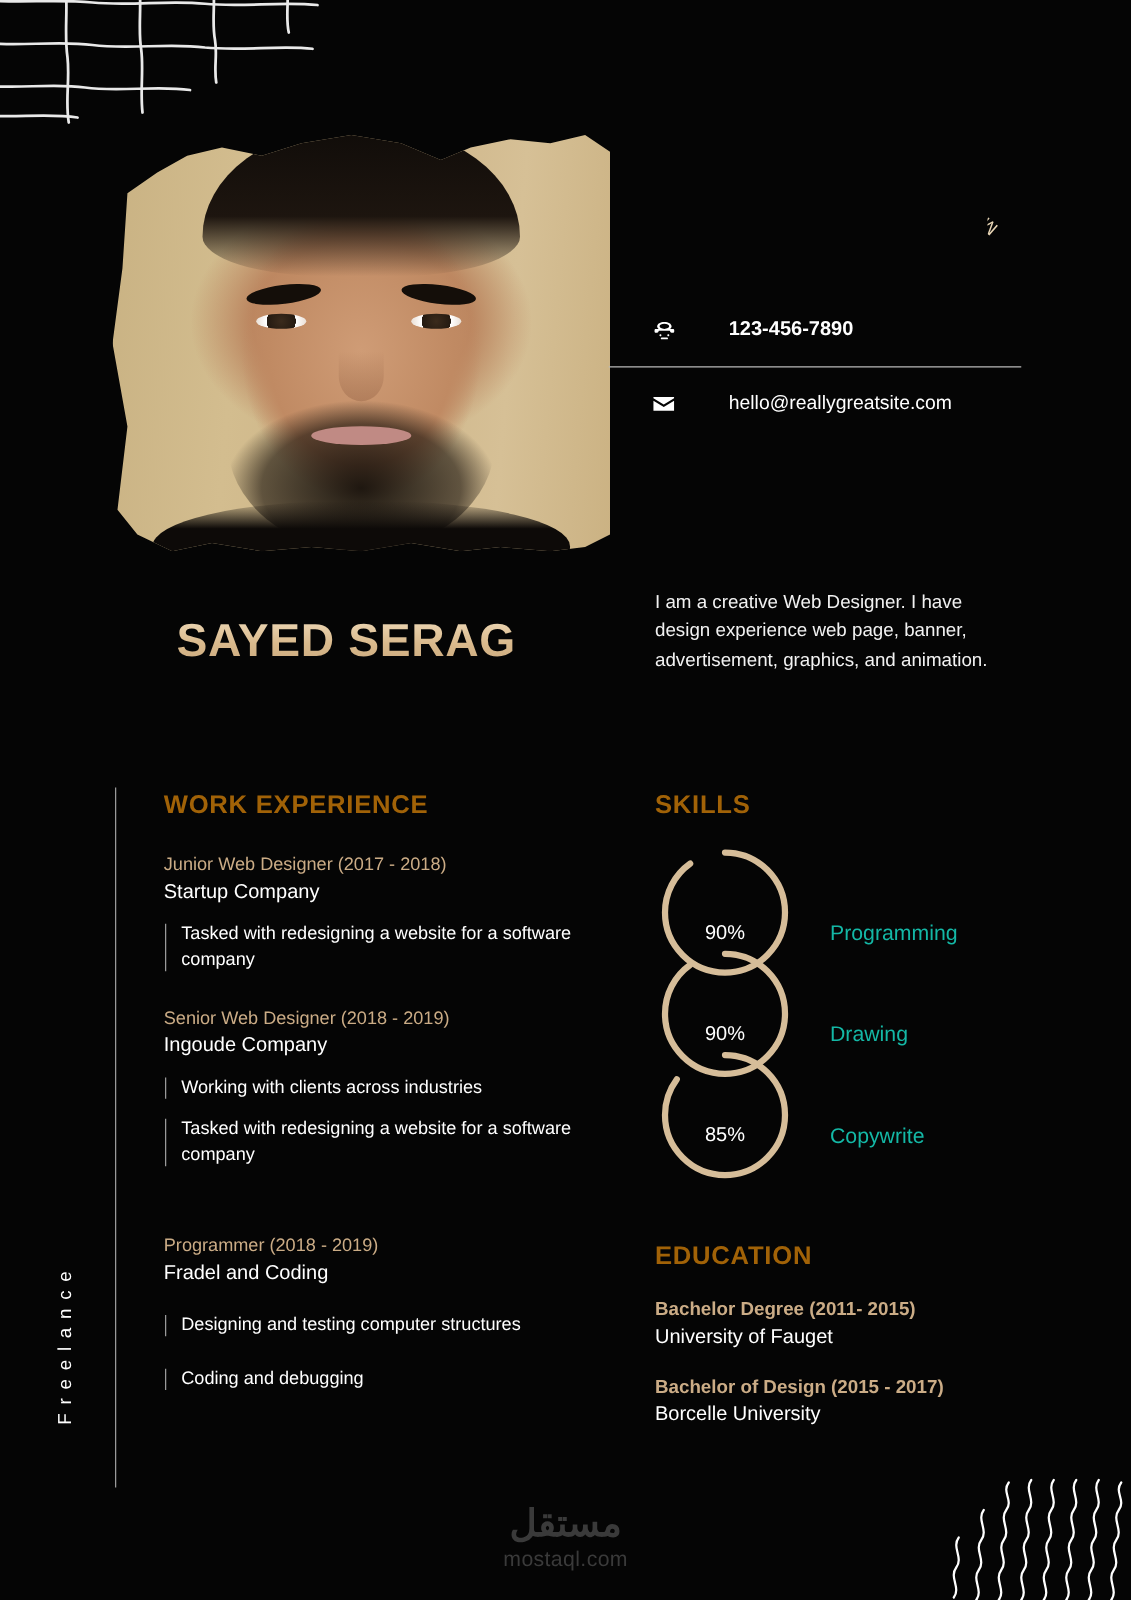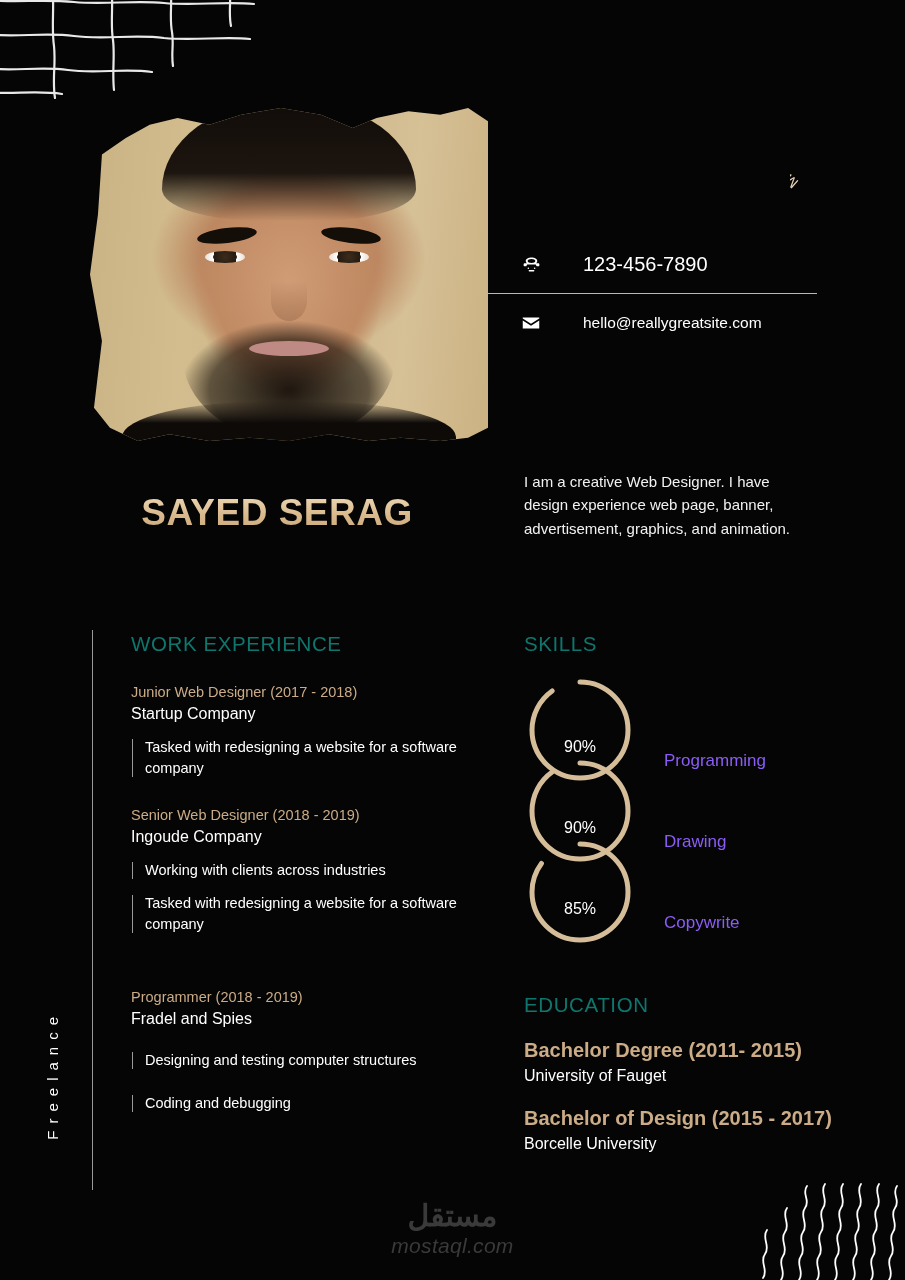--- a/index.html
+++ b/index.html
@@ -177,21 +177,21 @@
     display: flex;
     align-items: center;
     justify-content: center;
     color: #ffffff;
   }
   .contact-txt {
     margin-left: 58px;
     color: #ffffff;
     font-size: 15.5px;
   }
-  .contact-row.phone .contact-txt { font-weight: normal; font-size: 20px; }
+  .contact-row.phone .contact-txt { font-weight: bold; font-size: 16px; }
 
   
   .bio {
     position: absolute;
     left: 524px;
     top: 470px;
     width: 280px;
     color: #f2f2f2;
     font-size: 15px;
     line-height: 1.55;
@@ -235,23 +235,23 @@
     white-space: nowrap;
   }
 
   .work {
     position: absolute;
     left: 131px;
     top: 632px;
     width: 360px;
   }
   .sec-title {
-    color: #0f766e;
+    color: #a16207;
     font-size: 20.5px;
-    font-weight: normal;
+    font-weight: bold;
     letter-spacing: 0.6px;
   }
   .job { margin-top: 28px; }
   .job:first-of-type { margin-top: 26px; }
   .job-role {
     color: #cbac86;
     font-size: 14.5px;
     font-weight: normal;
   }
   .job-co {
@@ -317,59 +317,59 @@
     display: flex;
     align-items: center;
     justify-content: center;
     color: #ffffff;
     font-size: 16px;
     padding-top: 34px;
   }
   .skill-label {
     position: absolute;
     left: 140px;
-    top: 16px;
+    top: 2px;
     height: 112px;
     display: flex;
     align-items: center;
     padding-top: 30px;
-    color: #8b5cf6;
+    color: #14b8a6;
     font-size: 17px;
   }
 
   .education {
     position: absolute;
     left: 524px;
     top: 993px;
     width: 320px;
   }
   .edu { margin-top: 22px; }
   .edu-deg {
     color: #cbac86;
-    font-size: 20px;
+    font-size: 15px;
     font-weight: bold;
   }
   .edu-sch {
     color: #ffffff;
     font-size: 16px;
     margin-top: 5px;
   }
 
   
   .watermark {
     position: absolute;
     left: 0;
     right: 0;
     bottom: 22px;
     text-align: center;
     color: #3a3a3a;
     pointer-events: none;
   }
   .wm-ar { font-size: 30px; line-height: 1; font-weight: bold; }
-  .wm-en { font-size: 21px; margin-top: 3px; letter-spacing: 0.3px; font-style: italic; }
+  .wm-en { font-size: 17px; margin-top: 3px; letter-spacing: 0.3px; }
 </style>
 </head>
 <body>
 
 <div class="page">
 
   <svg class="grid-deco" viewBox="0 0 270 110" fill="none">
     <g stroke="#e9e9e9" stroke-width="2.2" stroke-linecap="round">
       <path d="M2 -6 C4 18, 1 34, 3 52 C5 70, 2 86, 4 106"></path>
       <path d="M60 -8 C63 16, 59 36, 62 56 C64 74, 60 90, 63 108"></path>
@@ -464,21 +464,21 @@
       <div class="job-role">Senior Web Designer (2018 - 2019)</div>
       <div class="job-co">Ingoude Company</div>
       <div class="bullets">
         <div class="bullet">Working with clients across industries</div>
         <div class="bullet">Tasked with redesigning a website for a software company</div>
       </div>
     </div>
 
     <div class="job" style="margin-top:54px">
       <div class="job-role">Programmer (2018 - 2019)</div>
-      <div class="job-co">Fradel and Spies</div>
+      <div class="job-co">Fradel and Coding</div>
       <div class="bullets" style="margin-top:22px">
         <div class="bullet">Designing and testing computer structures</div>
         <div class="bullet" style="margin-top:22px">Coding and debugging</div>
       </div>
     </div>
   </div>
 
   <div class="skills">
     <div class="sec-title">SKILLS</div>
 

